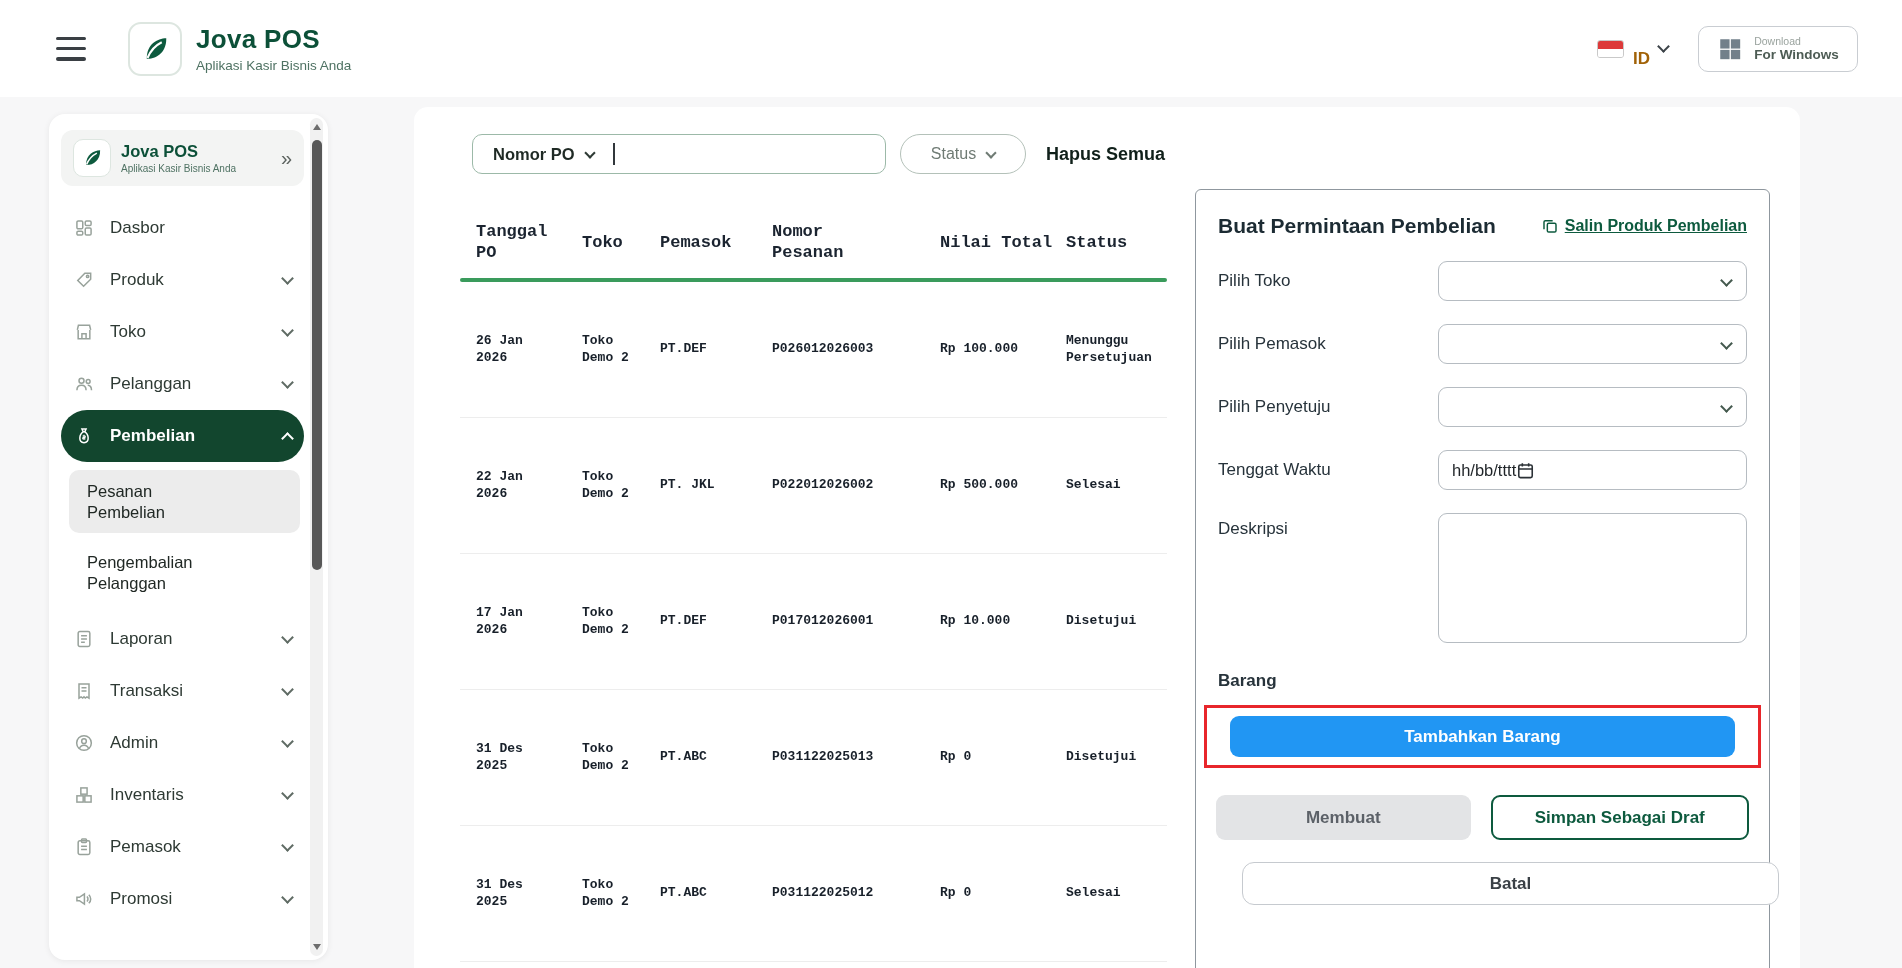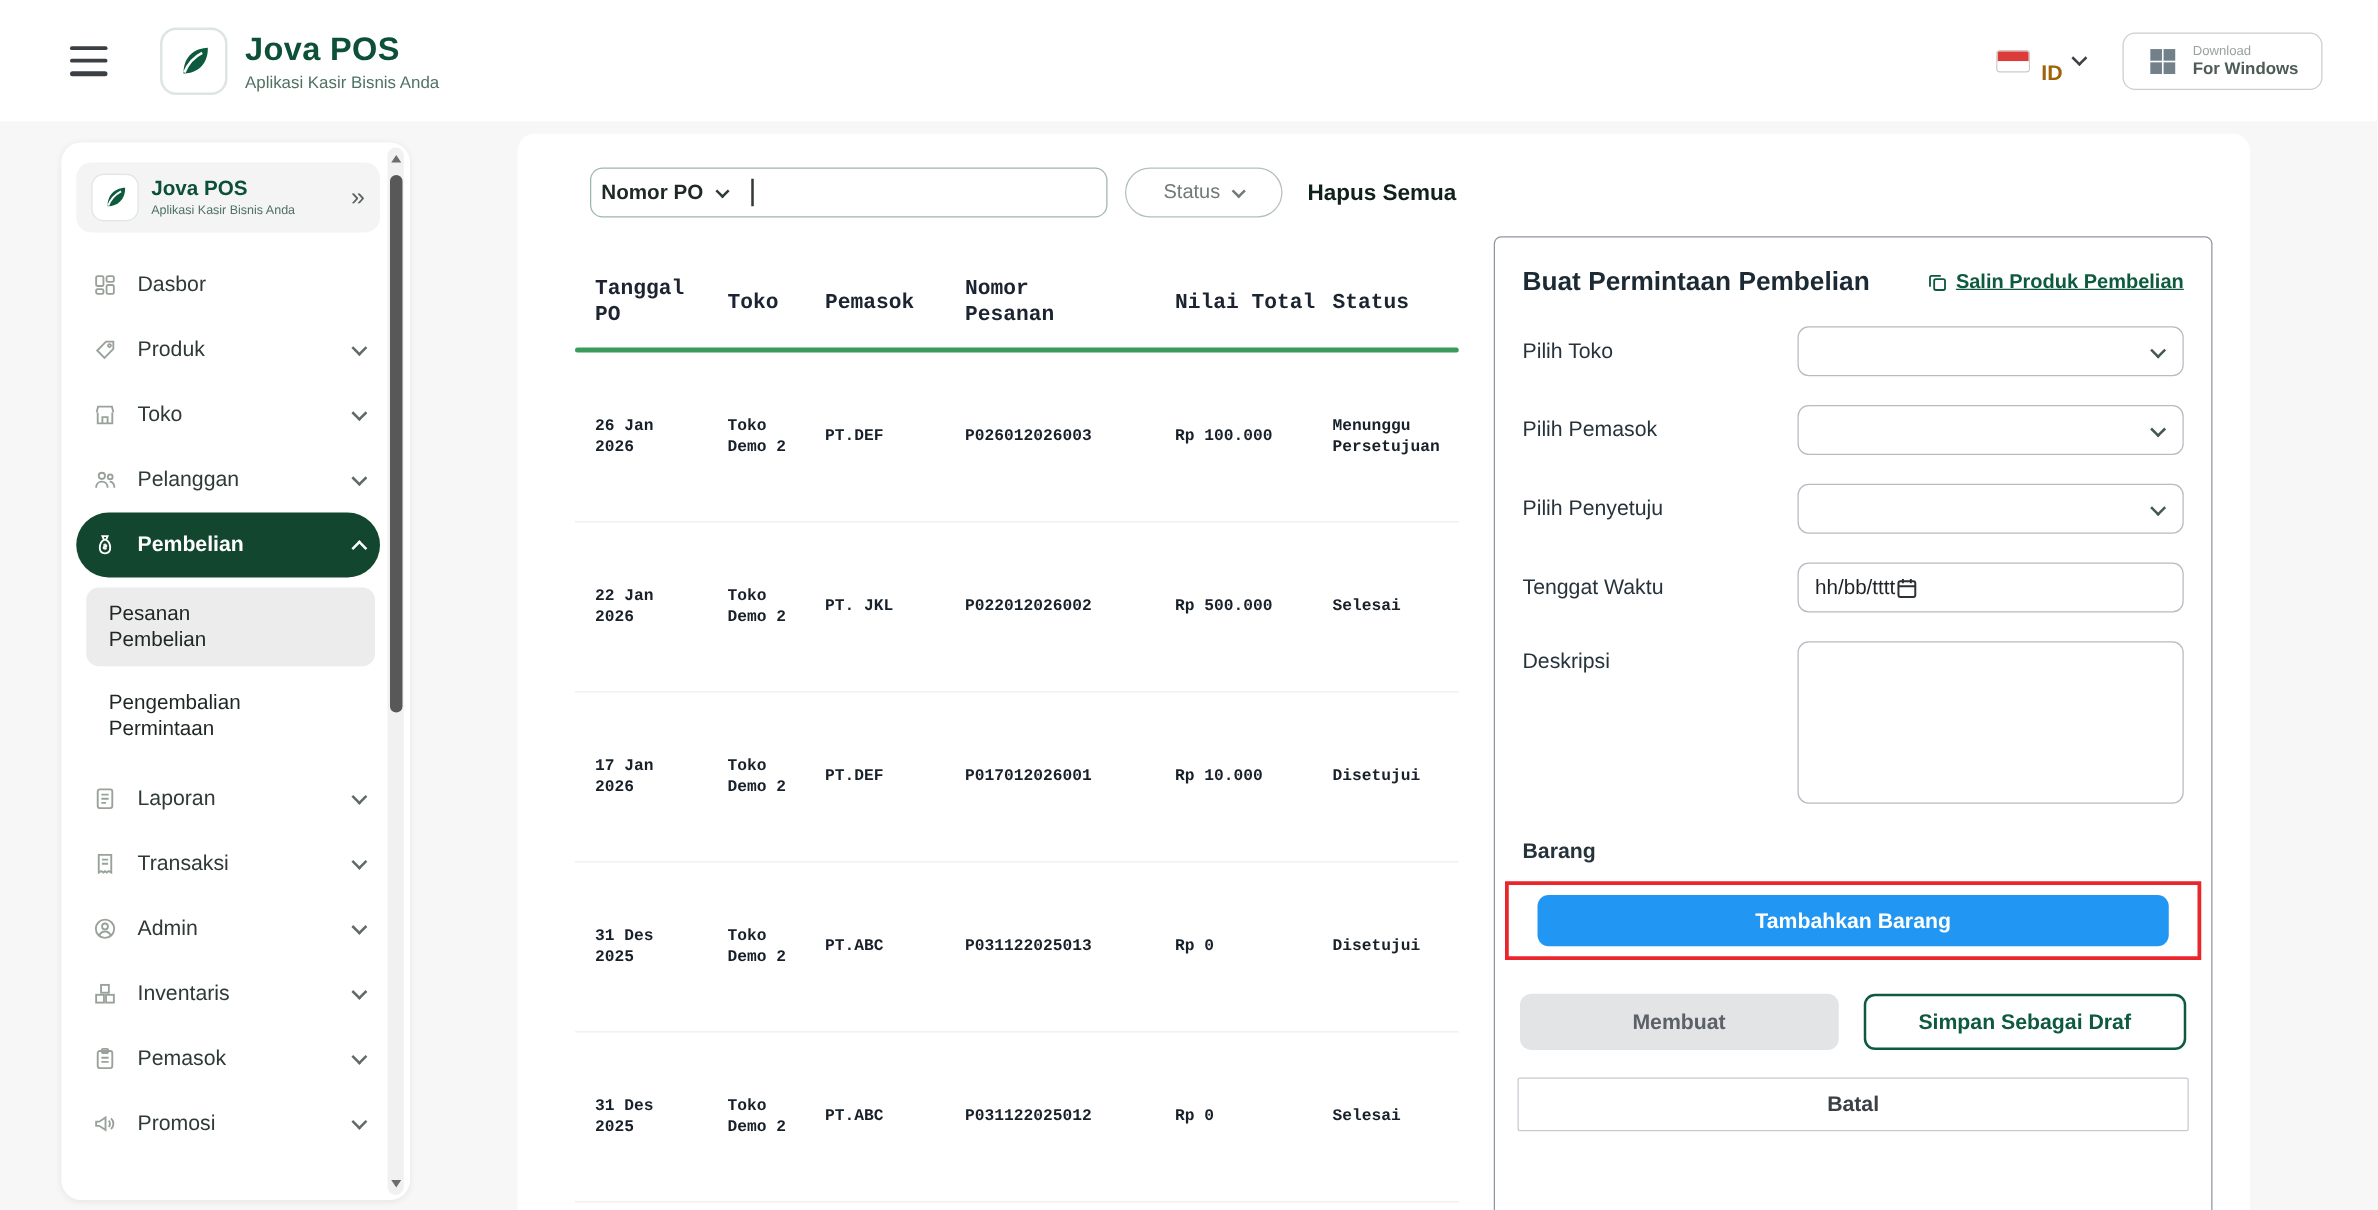--- a/index.html
+++ b/index.html
@@ -45,21 +45,21 @@
   .sub .t2 { display:block; max-width:135px; }
   .sb-track { position:absolute; right:5px; top:4px; bottom:4px; width:13px; background:#f1f1f1; border-radius:7px; }
   .sb-arrow { position:absolute; left:3px; width:0; height:0; border-left:4px solid transparent; border-right:4px solid transparent; cursor:pointer; }
   .sb-arrow.up { top:6px; border-bottom:6px solid #6d6d6d; }
   .sb-arrow.down { bottom:6px; border-top:6px solid #6d6d6d; }
   .sb-thumb { position:absolute; left:1.5px; top:22px; width:10px; height:430px; background:#585858; border-radius:5px; cursor:grab; }
 
   
   .content { position:absolute; left:414px; top:107px; width:1386px; height:861px; background:#fff; border-radius:14px 14px 0 0; z-index:5; }
 
-  .search-combo { position:absolute; left:58px; top:27px; width:414px; height:40px; border:1px solid #9cb9a8; border-radius:10px; background:#fff; display:flex; align-items:center; padding:0 8px; gap:11px; }
+  .search-combo { position:absolute; left:58px; top:27px; width:414px; height:40px; border:1px solid #9cb9a8; border-radius:10px; background:#fff; display:flex; align-items:center; padding:0 20px; gap:11px; }
   .search-label { font-size:16.5px; font-weight:600; color:#1f2a25; cursor:pointer; }
   .combo-chev { width:8px; height:8px; border-right:2px solid #2e3a34; border-bottom:2px solid #2e3a34; transform:rotate(45deg); margin-top:-3px; cursor:pointer; }
   .caret { width:2px; height:22px; background:#31373b; margin-left:8px; }
   .search-input { flex:1; border:none; outline:none; font-size:16px; color:#222; background:transparent; }
   .status-pill { position:absolute; left:486px; top:27px; width:126px; height:40px; border:1px solid #b4c1b9; border-radius:21px; background:#fff; display:flex; align-items:center; justify-content:center; gap:11px; font-size:16px; color:#6f7b74; cursor:pointer; }
   .status-chev { width:8px; height:8px; border-right:2px solid #6f7b74; border-bottom:2px solid #6f7b74; transform:rotate(45deg); margin-top:-3px; }
   .clear-all { position:absolute; left:632px; top:27px; height:40px; display:flex; align-items:center; font-size:18px; font-weight:800; color:#10201a; cursor:pointer; }
 
   .table { position:absolute; left:46px; top:99px; width:707px;font-family:Liberation Mono, monospace; }
   .thead, .trow { display:grid; grid-template-columns:106px 78px 112px 168px 126px 1fr; align-items:center; padding-left:16px; }
@@ -87,21 +87,21 @@
   .sel .schev { position:absolute; right:15px; top:14px; width:9px; height:9px; border-right:2.2px solid #44594e; border-bottom:2.2px solid #44594e; transform:rotate(45deg); }
   .date-ctl { height:40px; border:1px solid #b6bcc2; border-radius:9px; background:#fff; display:flex; align-items:center; justify-content:flex-start; padding:0 13px; font-size:16.5px; color:#1f2428; cursor:text; }
   .ta { width:309px; height:130px; border:1px solid #b6bcc2; border-radius:9px; background:#fff; resize:none; outline:none; font-family:"Liberation Sans",sans-serif; font-size:16px; padding:10px; }
   .barang { margin-top:28px; padding:0 4px; font-size:17px; font-weight:600; color:#27333b; }
   .red-box { margin:14px -10px 4px -10px; border:3px solid #e8262b; padding:8px 23px; }
   .btn { font-family:"Liberation Sans",sans-serif; cursor:pointer; }
   .btn-blue { width:100%; height:41px; background:#2196f3; border:none; border-radius:9px; color:#fff; font-size:17px; font-weight:700; }
   .btn-row { display:flex; gap:20px; margin-top:27px; padding:0 2px; }
   .btn-draft { flex:1; height:45px; background:#fff; border:2px solid #0d5a3e; border-radius:9px; color:#0d5a3e; font-size:17px; font-weight:700; }
   .btn-create { flex:1; height:45px; background:#e3e4e6; border:none; border-radius:9px; color:#5c6168; font-size:17px; font-weight:700; }
-  .btn-cancel { margin-top:22px; width:100%; height:43px; background:#fff; border:1px solid #c6cacf; border-radius:2px; color:#3a4046; font-size:17px; font-weight:600; }
+  .btn-cancel { margin-top:22px; width:100%; height:43px; background:#fff; border:1px solid #c6cacf; border-radius:12px; color:#3a4046; font-size:17px; font-weight:600;margin-left:28px; }
 </style>
 </head>
 <body>
 
 <div class="screen">
 
   <header class="topbar">
     <div class="hamburger">
         <span></span>
         <span></span>
@@ -216,21 +216,21 @@
             </svg>
         </span>
         <span>Pembelian</span>
         <span class="mchev"></span>
       </div>
 
       <div class="sub on">
         <span class="t">Pesanan Pembelian</span>
       </div>
       <div class="sub">
-        <span class="t2">Pengembalian Permintaan</span>
+        <span class="t2">Pengembalian Pelanggan</span>
       </div>
 
       <div class="mi">
         <span class="ic">
           <svg width="20" height="20" viewBox="0 0 24 24" fill="none" stroke="#98a29b" stroke-width="1.8">
               <rect x="5" y="3" width="14" height="18" rx="2"></rect>
               <path d="M8.5 8 H15.5 M8.5 12 H15.5 M8.5 16 H13"></path>
             </svg>
         </span>
         <span>Laporan</span>

